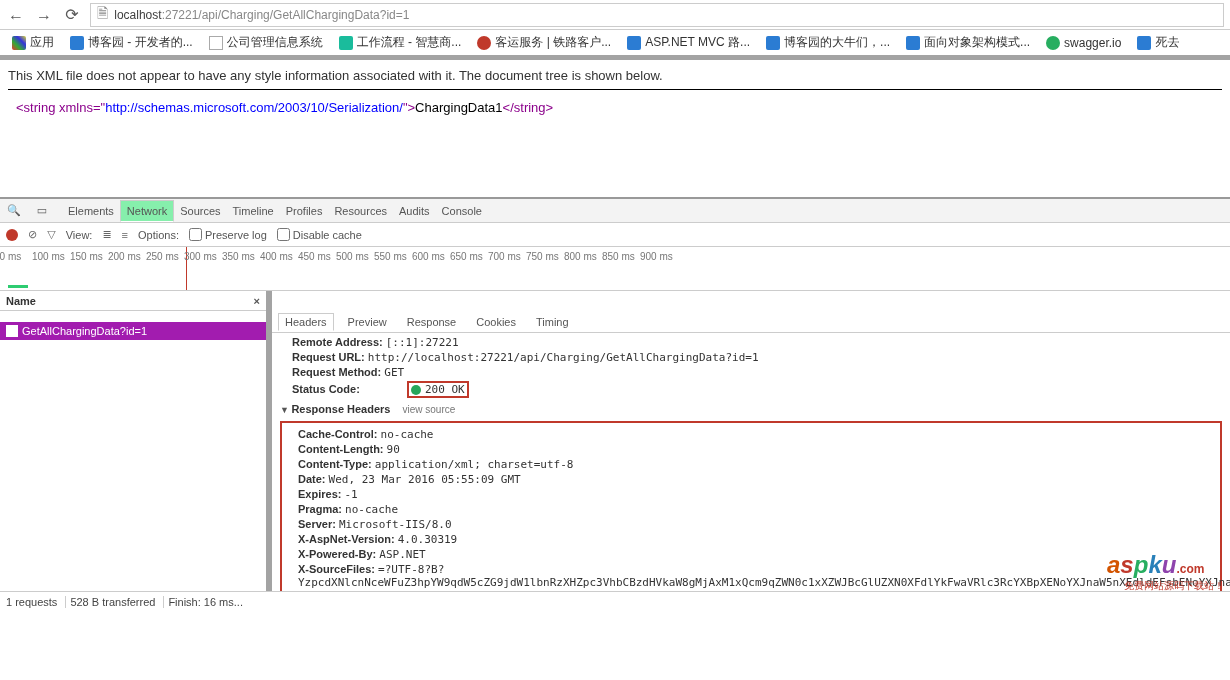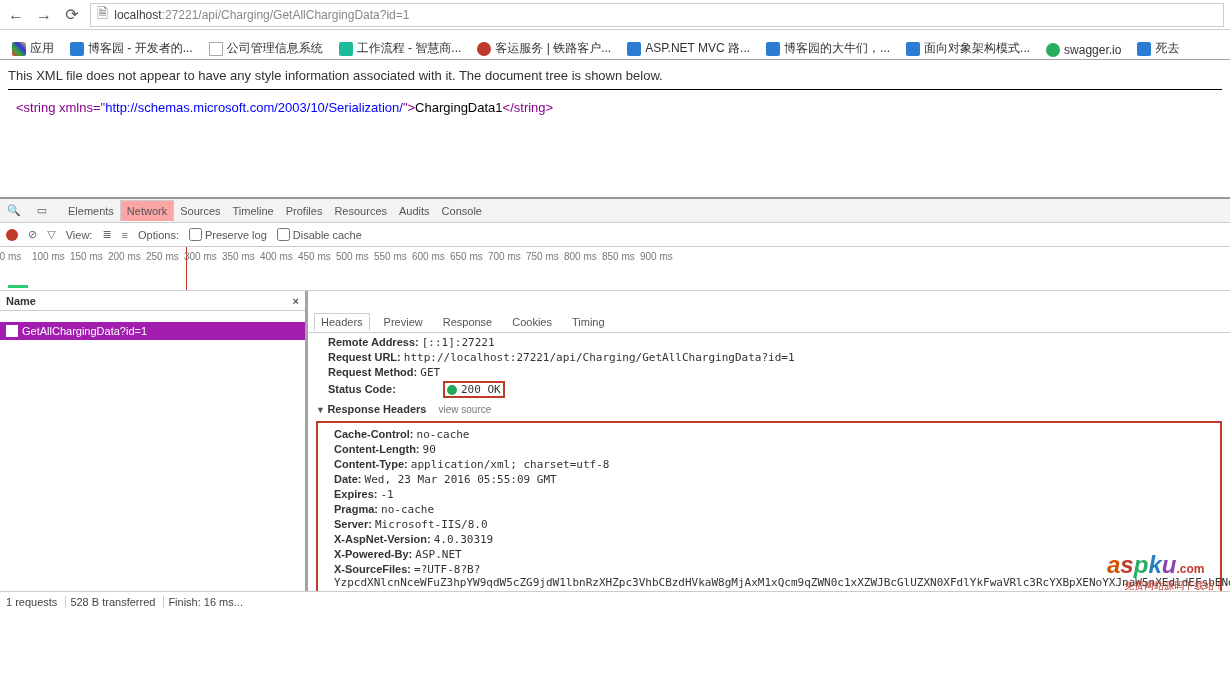--- a/index.html
+++ b/index.html
@@ -7,21 +7,21 @@
 
 
 .navbar { display: flex; align-items: center; height: 30px; border-bottom: 1px solid #ccc; padding: 0 6px; gap: 8px; }
 .nav-ico { width: 20px; height: 20px; display: inline-flex; align-items: center; justify-content: center; color: #5a5a5a; font-size: 16px; cursor: pointer; }
 .urlbar { flex: 1; display: flex; align-items: center; border: 1px solid #ccc; height: 24px; padding: 0 6px; background: #fff; }
 .urlbar .doc-ico { color: #888; margin-right: 6px; font-size: 14px; }
 .urlbar .host { color: #404040; }
 .urlbar .rest { color: #888; }
 
 
-.bmbar { display: flex; align-items: flex-end; height: 30px; border-bottom: 1px solid #a3a3a3; padding: 0 6px; gap: 4px; overflow: hidden; }
+.bmbar { display: flex; align-items: center; height: 30px; border-bottom: 5px solid #a3a3a3; padding: 0 6px; gap: 4px; overflow: hidden; }
 .bm { display: flex; align-items: center; gap: 4px; padding: 2px 6px; white-space: nowrap; color: #333; cursor: pointer; font-size: 12px; }
 .bm .fav { width: 14px; height: 14px; display: inline-block; }
 .fav-grid { background: linear-gradient(45deg,#e33,#3a3,#33d,#dd3); border-radius: 2px; }
 .fav-blue { background: #2b7cd3; border-radius: 2px; }
 .fav-doc { background: #fff; border: 1px solid #aaa; }
 .fav-teal { background: #1abc9c; border-radius: 2px; }
 .fav-red { background: #c0392b; border-radius: 50%; }
 .fav-green { background: #27ae60; border-radius: 50%; }
 
 
@@ -31,34 +31,34 @@
 .tag { color: #8b008b; }
 .attr { color: #8b008b; }
 .attrv { color: #00f; }
 .txt { color: #000; }
 
 
 .devtools { border-top: 2px solid #999; font-size: 11px; color: #333; }
 .dt-tabbar { display: flex; align-items: center; height: 24px; border-bottom: 1px solid #ccc; background: #f3f3f3; padding: 0 6px; gap: 12px; }
 .dt-tabbar .ico { width: 16px; text-align: center; color: #666; cursor: pointer; }
 .dt-tab { padding: 4px 6px; cursor: pointer; color: #555; }
-.dt-tab.active { background: #fca5a5; border: 1px solid #ccc; border-bottom: 1px solid #fff; margin-bottom: -1px; }
+.dt-tab.active { background: #86efac; border: 1px solid #ccc; border-bottom: 1px solid #fff; margin-bottom: -1px; }
 
 .dt-toolbar { display: flex; align-items: center; height: 24px; border-bottom: 1px solid #ccc; background: #fff; padding: 0 6px; gap: 10px; color: #555; }
 .dt-toolbar .rec { width: 12px; height: 12px; background: #c0392b; border-radius: 50%; }
 .dt-toolbar .ico { color: #666; cursor: pointer; }
 .dt-toolbar label { display: flex; align-items: flex-end; gap: 3px; }
 
 .timeline { display: flex; align-items: flex-end; height: 44px; border-bottom: 1px solid #ccc; padding: 0 8px; gap: 38px; color: #777; font-size: 10px; position: relative; }
 .timeline .tlabel { position: absolute; top: 4px; left: -14px; white-space: nowrap; }
 .timeline .marker { position: absolute; left: 186px; top: 0; bottom: 0; width: 1px; background: #c0392b; }
 .timeline .bar { position: absolute; left: 8px; bottom: 2px; width: 20px; height: 3px; background: #2ecc71; }
 
 .dt-body { display: flex; height: 300px; }
-.left-pane { width: 308px; border-right: 3px solid #a3a3a3; }
+.left-pane { width: 272px; border-right: 6px solid #a3a3a3; }
 .left-pane .hdr { height: 20px; border-bottom: 1px solid #ccc; display: flex; align-items: center; padding: 0 6px; font-weight: bold; justify-content: space-between; }
 .left-pane .hdr .close { color: #555; cursor: pointer; }
 .req-row { background: #a21caf; color: #fff; padding: 3px 6px; display: flex; align-items: center; gap: 4px; margin-top: 11px; }
 .req-row .doc { width: 12px; height: 12px; background: #fff; display: inline-block; }
 
 .right-pane { flex: 1; overflow: auto; font-size: 11px; }
 .sub-tabs { display: flex; gap: 8px; padding: 2px 6px; border-bottom: 1px solid #ccc; align-items: center; margin-top: 20px; }
 .sub-tab { padding: 2px 6px; cursor: pointer; color: #555; }
 .sub-tab.active { border: 1px solid #ccc; border-bottom: 1px solid #fff; margin-bottom: -1px; background: #fff; }
 

